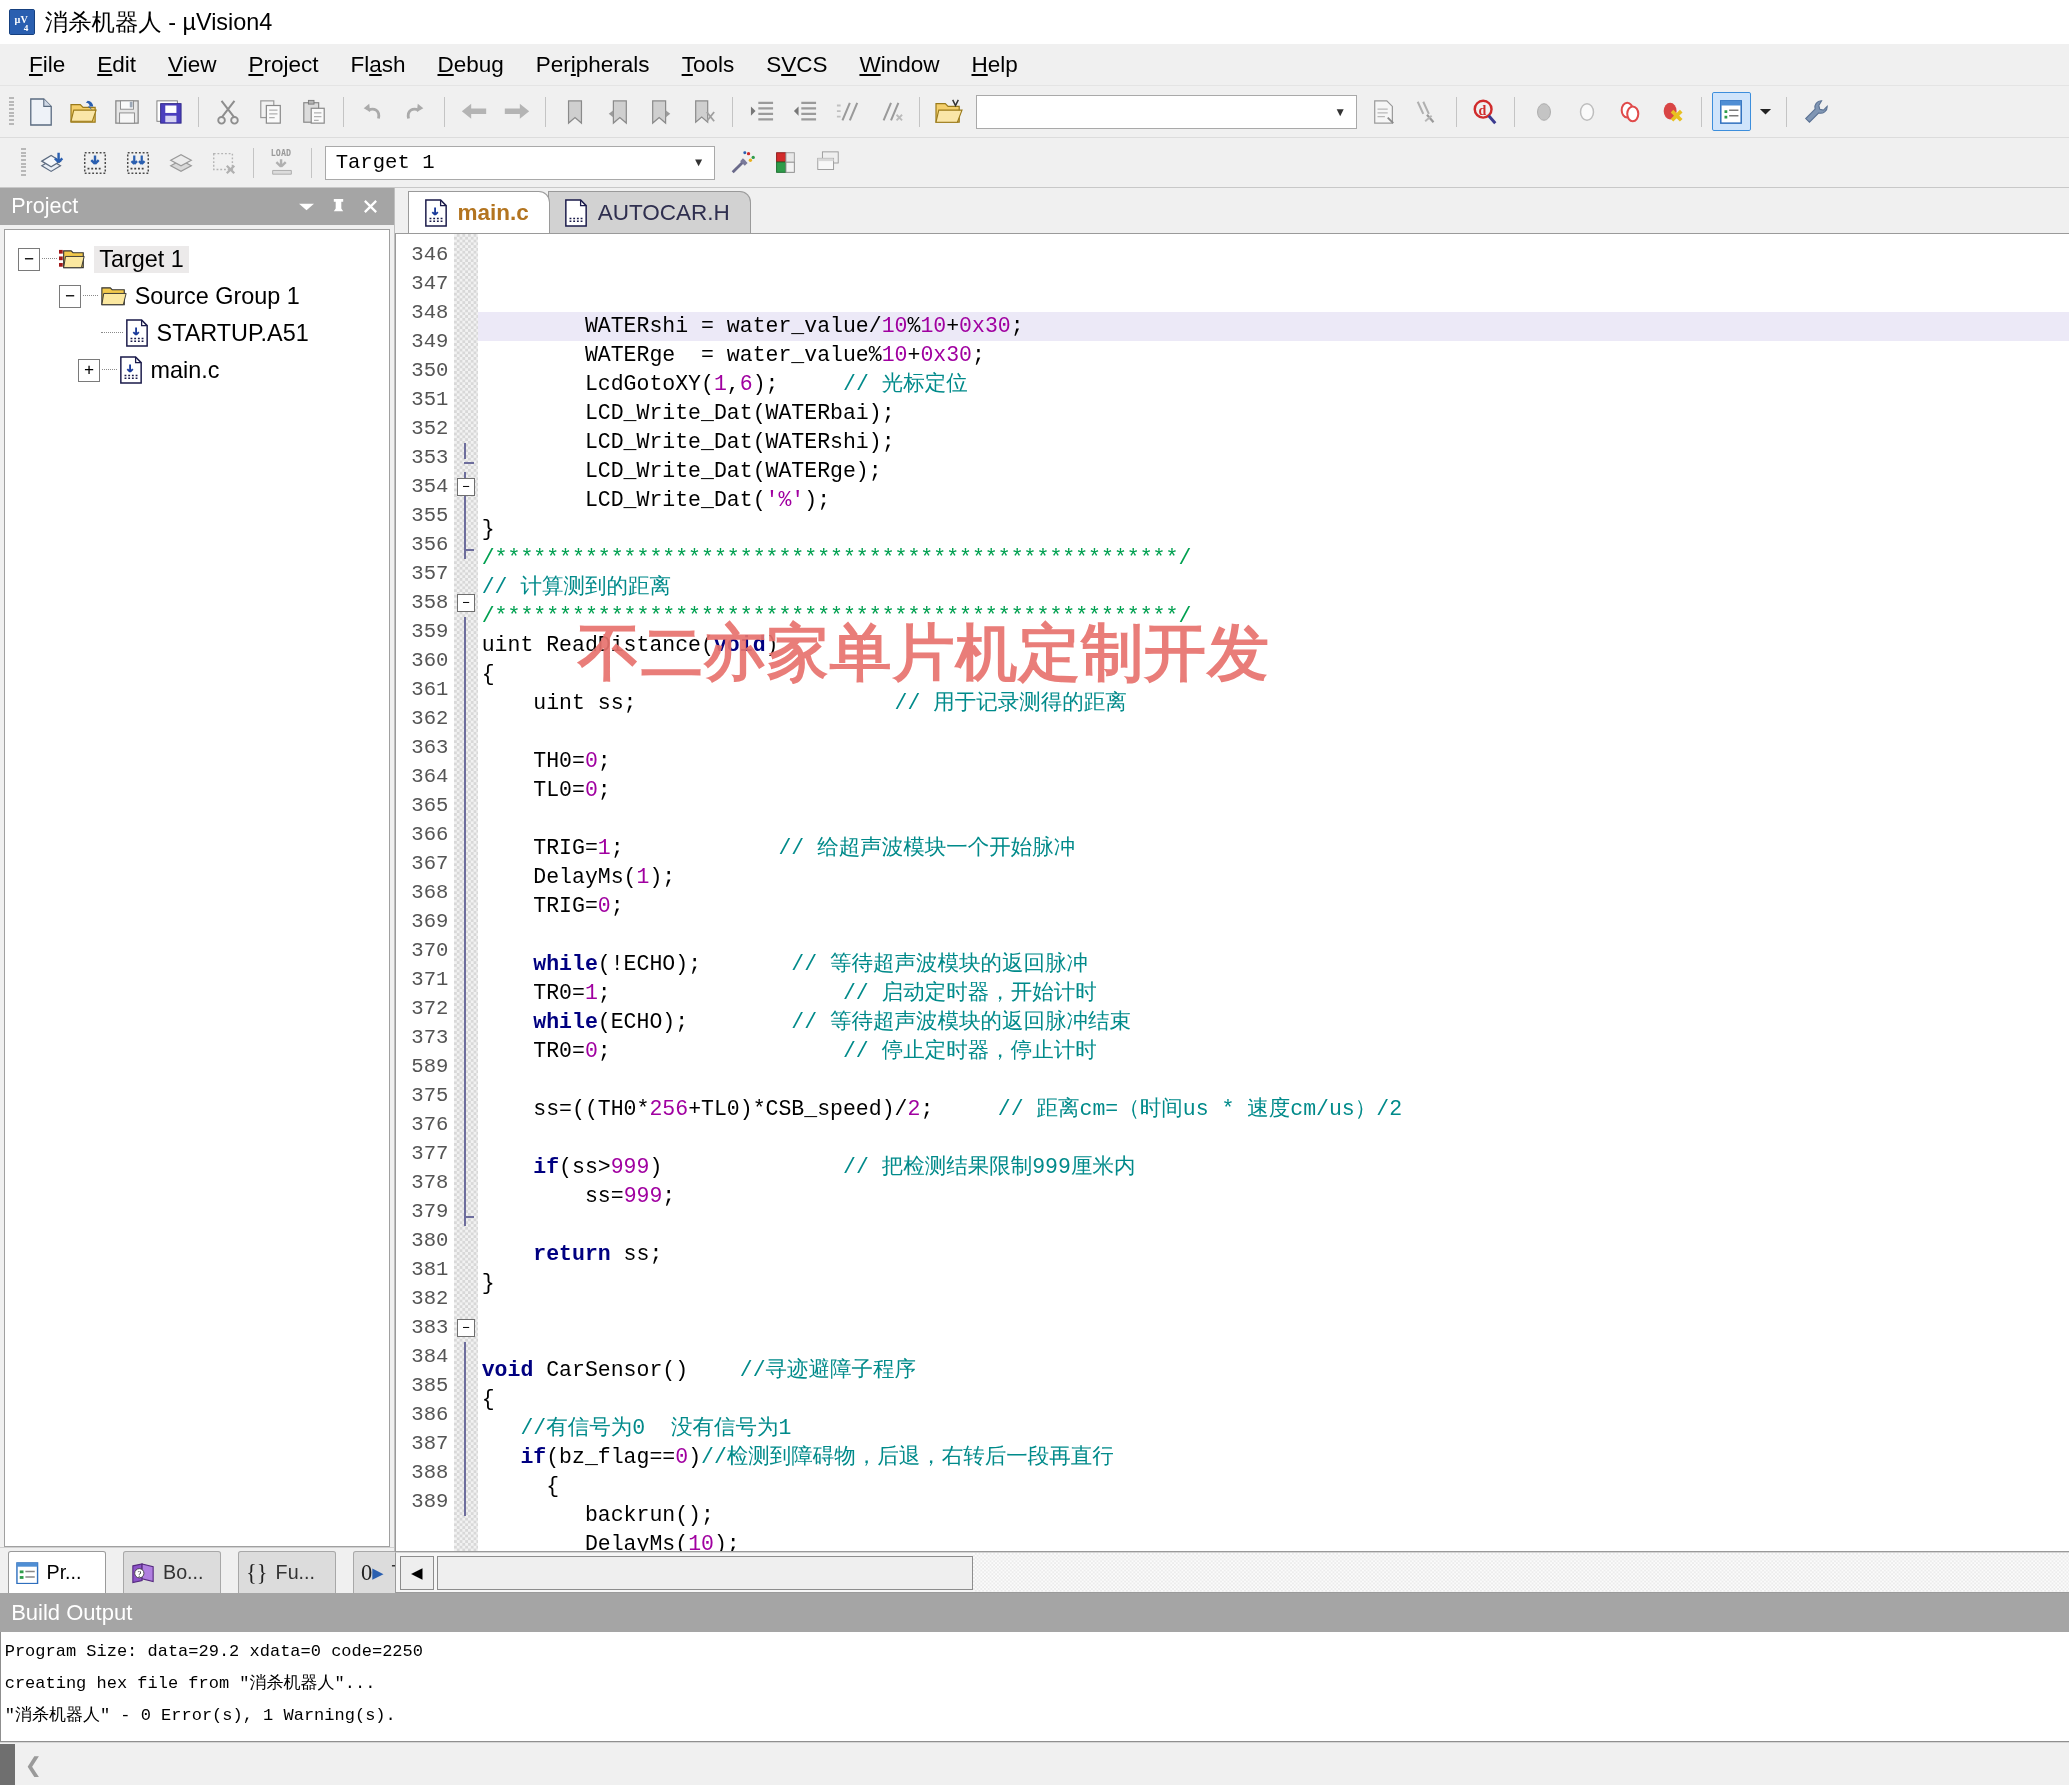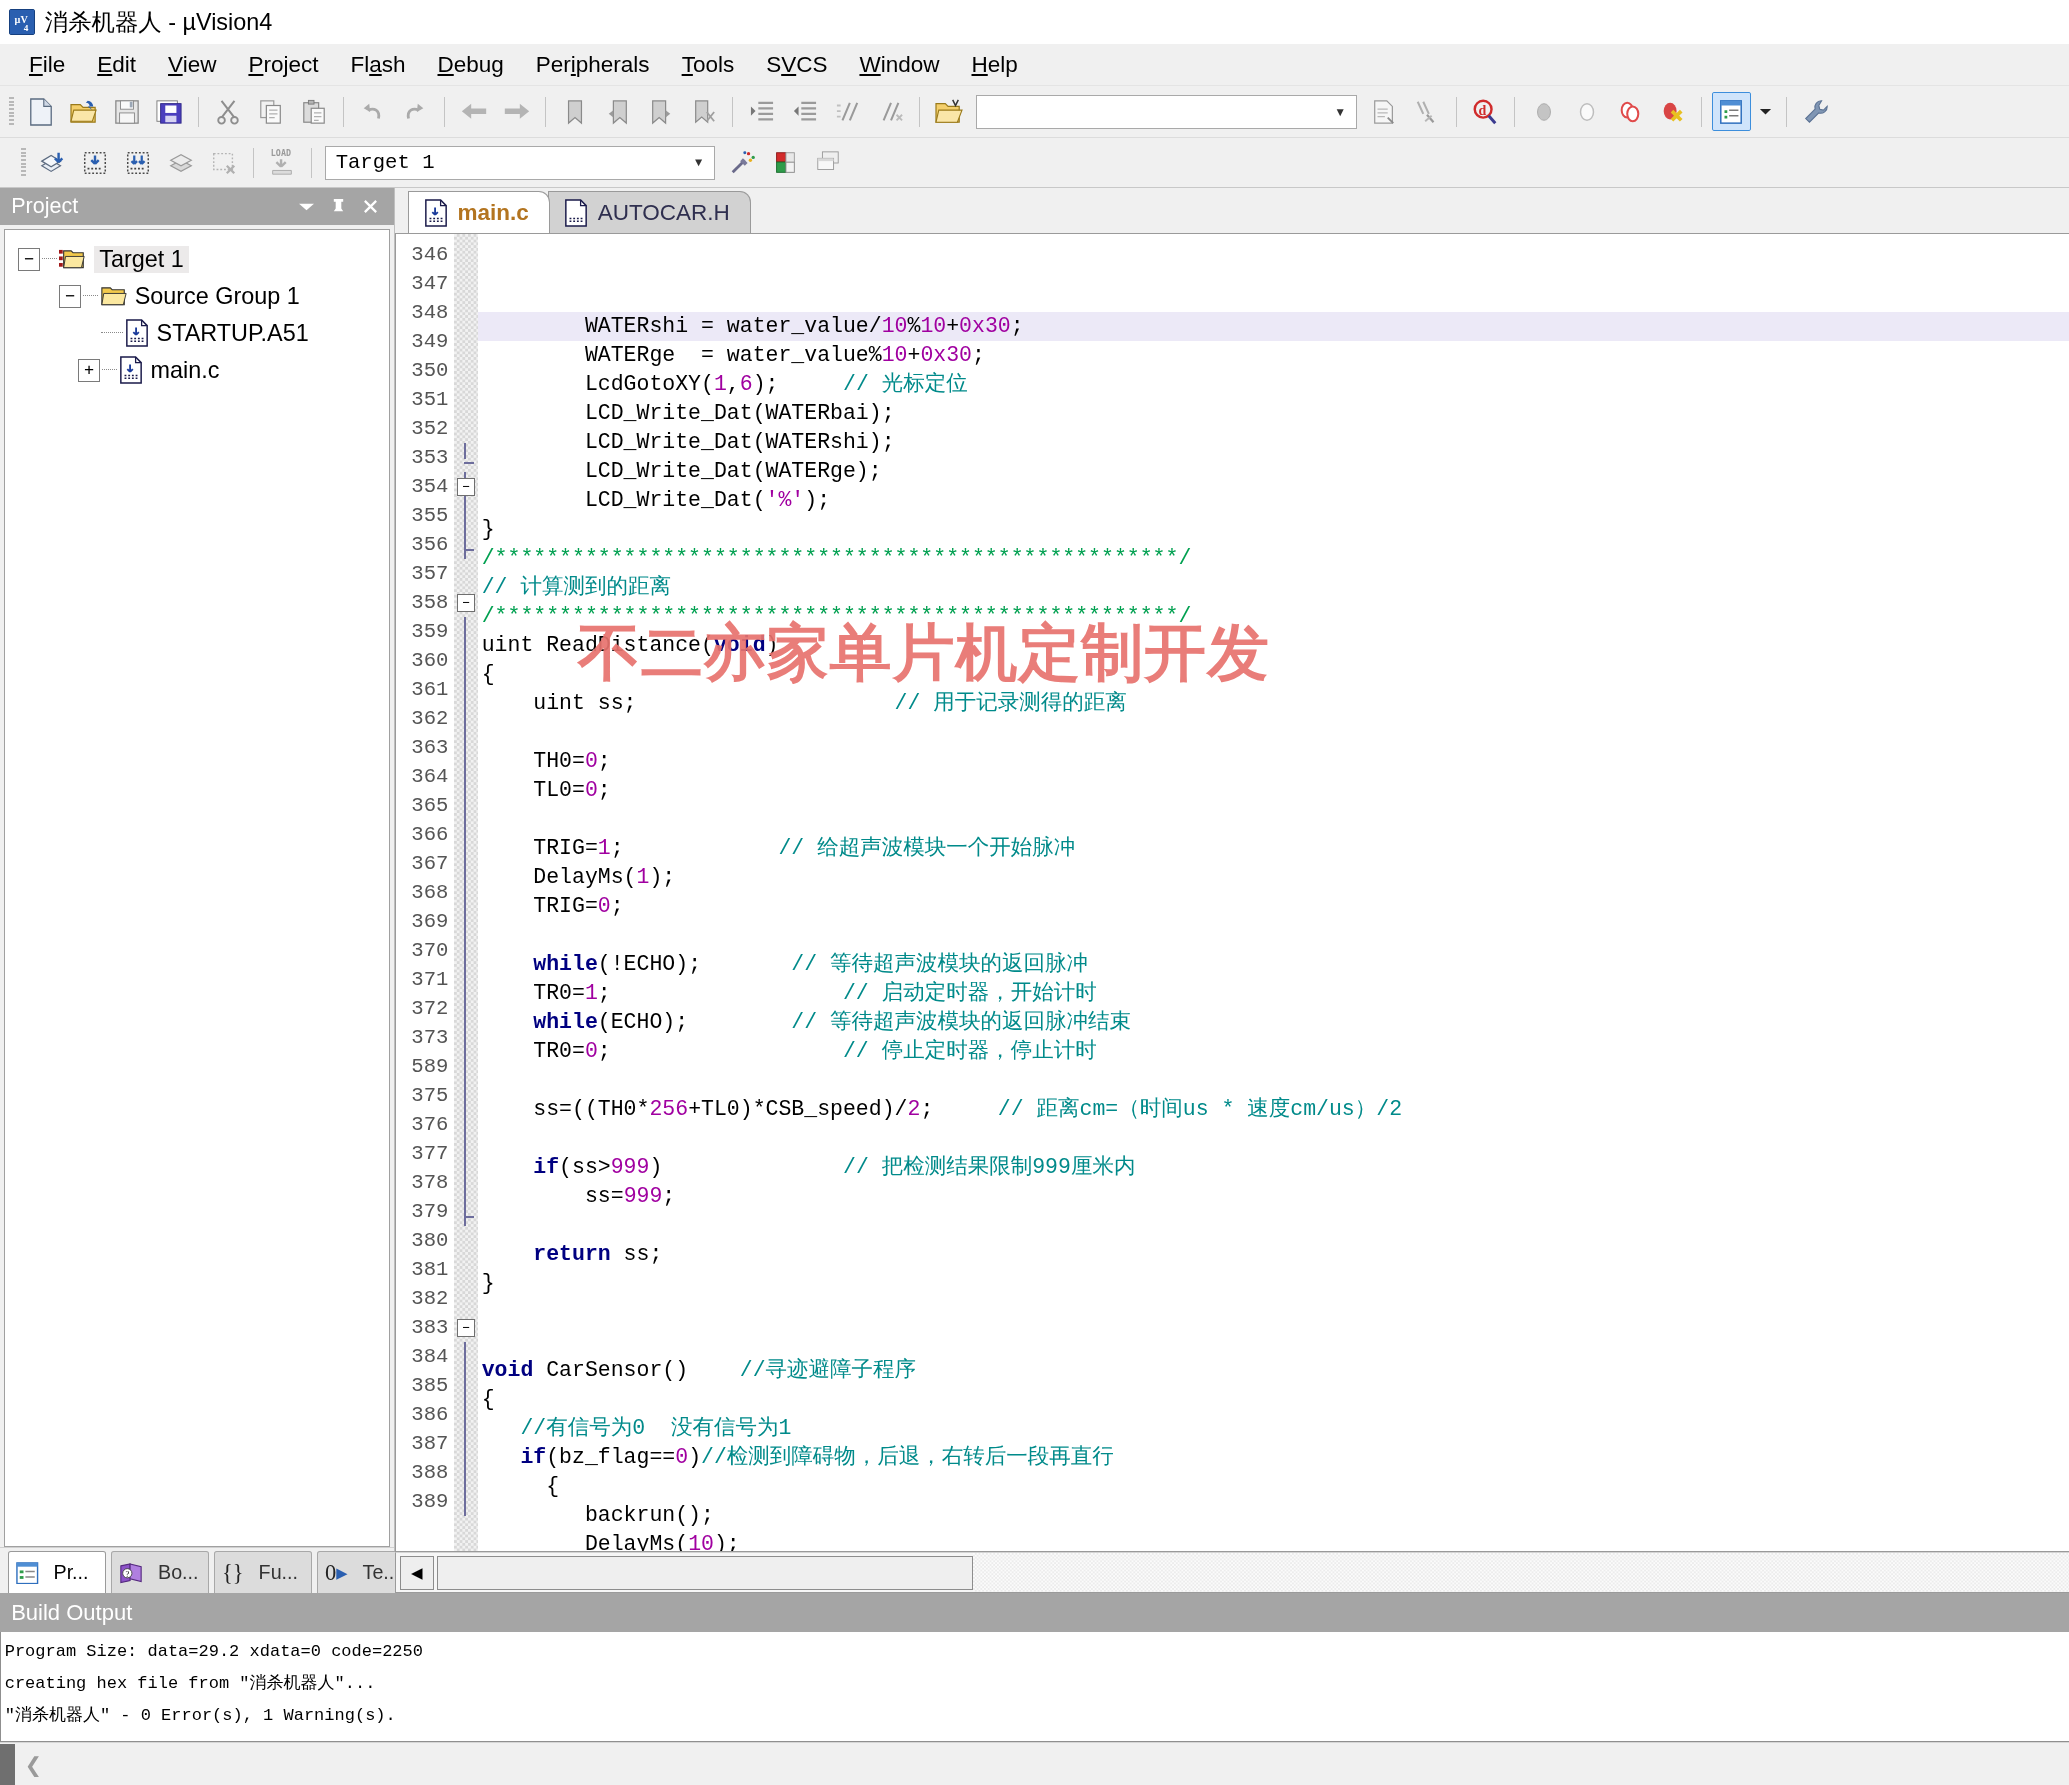--- a/index.html
+++ b/index.html
@@ -97,22 +97,22 @@
   .fileicon{width:24px;height:28px;margin:0 7.5px 0 1.9px;flex:0 0 24px;position:relative;}
   .sel{background:#eceaea;padding:0 5.6px;}
   .tlabel{color:#000;}
 
   .pane-tabs{
     height:45px;flex:0 0 45px;display:flex;align-items:flex-end;
     background:#f0f0f0;padding-left:7.5px;gap:0px;border-top:0.9px solid #d0d0d0;
   }
   .ptab{
     height:41px;min-width:81px;background:#dcdcdc;border:0.9px solid #a8a8a8;
-    border-bottom:none;display:flex;align-items:center;gap:15px;padding:0 7.5px;
-    font-size:19.7px;color:#333;border-radius:2.8px 2.8px 0 0;margin-right:5px;
+    border-bottom:none;display:flex;align-items:center;gap:8px;padding:0 7.5px;
+    font-size:19.7px;color:#333;border-radius:2.8px 2.8px 0 0;margin-right:17px;
   }
   .ptab.active{background:#fff;color:#000;border-color:#9a9a9a;}
 
   
   .editorwrap{flex:1 1 auto;display:flex;flex-direction:column;min-width:0;background:#f0f0f0;}
   .doc-tabs{
     height:45px;flex:0 0 45px;display:flex;align-items:flex-end;padding-left:13px;
     background:#f0f0f0;border-bottom:0.9px solid #9a9a9a;
   }
   .dtab{

